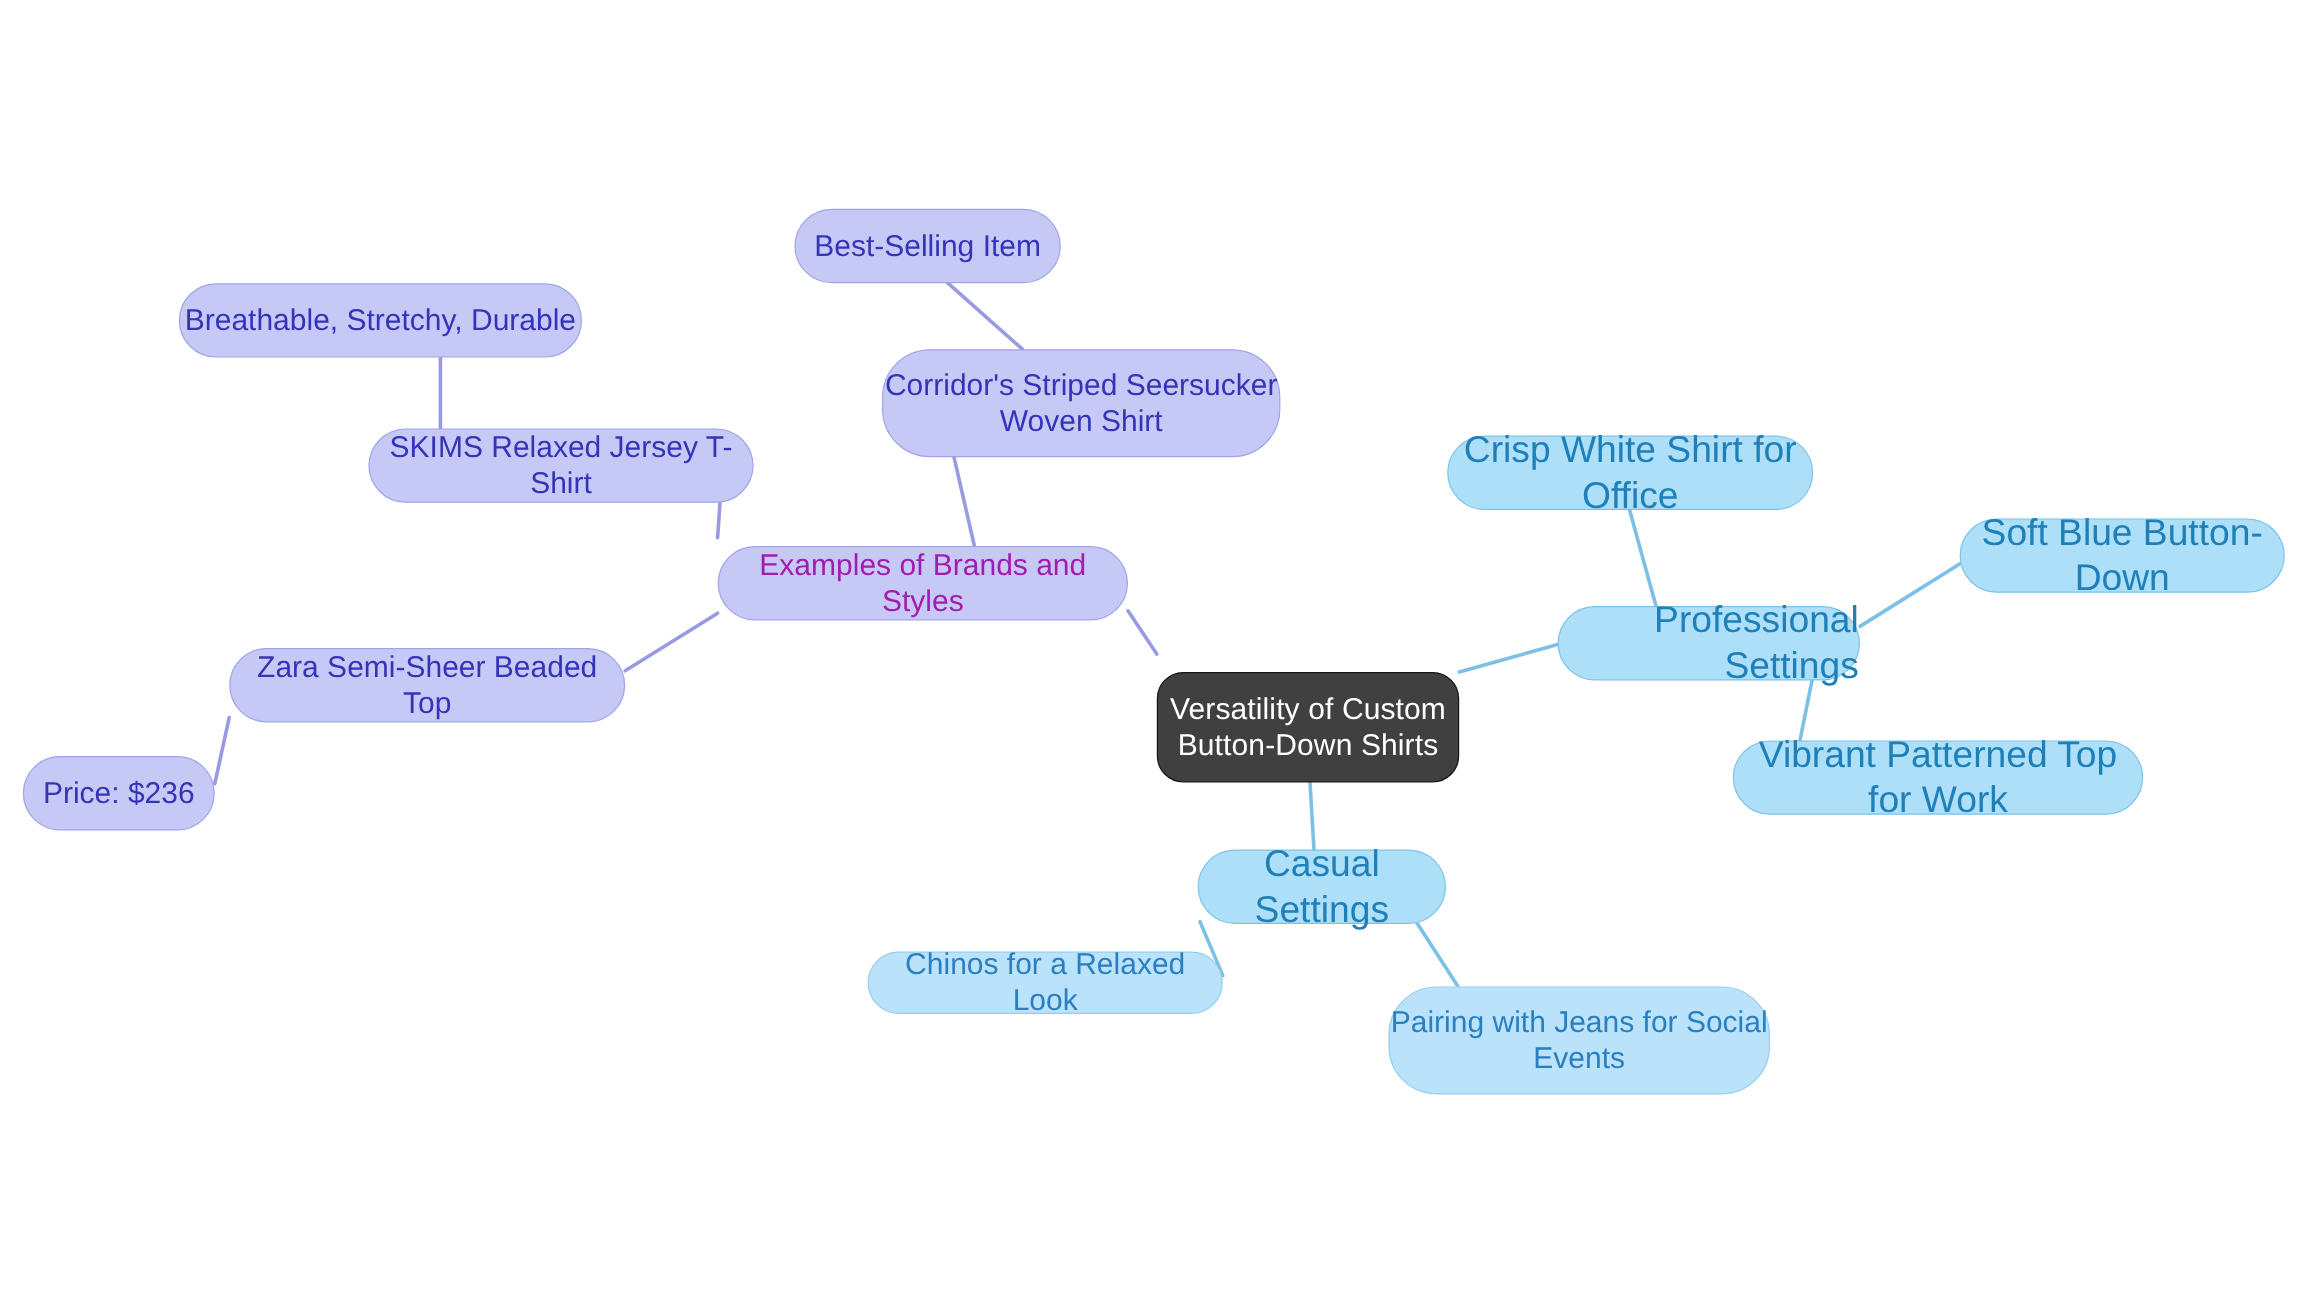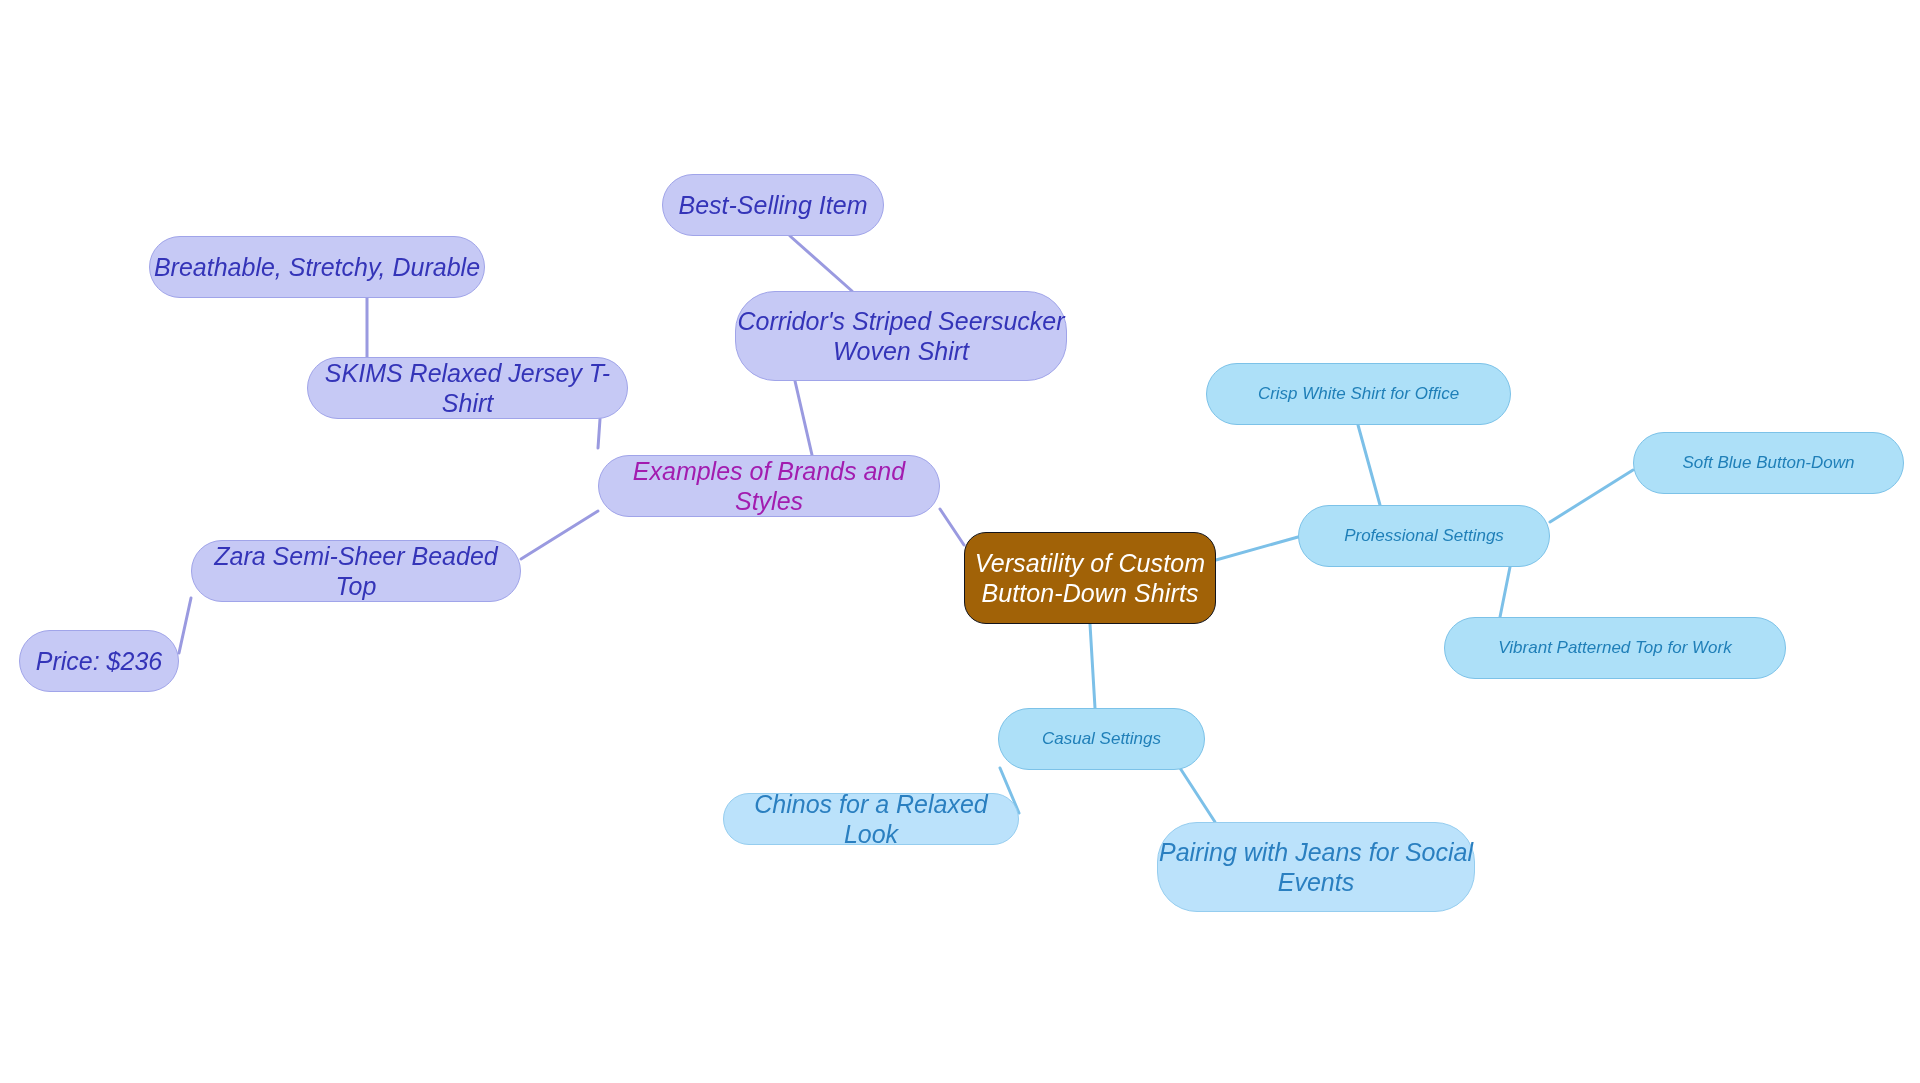--- a/index.html
+++ b/index.html
@@ -30,50 +30,50 @@
     position: absolute;
     box-sizing: border-box;
     display: flex;
     align-items: center;
     justify-content: center;
     text-align: center;
     line-height: 1.22;
     border-style: solid;
     border-width: 1.5px;
     white-space: pre-line;
-    font-style: italic;
   }
   .node-root {
-    background: #a16207;
+    background: #404040;
     border-color: #12141c;
     color: #ffffff;
     border-radius: 22px;
     font-size: 25px;
     letter-spacing: 0.1px;
+    margin-top: 28px;
   }
   .node-purple-branch {
     background: #c6c9f5;
     border-color: #a0a4e9;
     color: #a21caf;
     border-radius: 40px;
     font-size: 25px;
   }
   .node-purple {
     background: #c6c9f5;
     border-color: #a0a4e9;
     color: #3434b8;
     border-radius: 40px;
     font-size: 25px;
   }
   .node-blue-branch {
     background: #ade0f8;
     border-color: #7cc2e8;
     color: #1f7fb8;
     border-radius: 40px;
-    font-size: 17px;
+    font-size: 31px;
   }
   .node-blue {
     background: #bbe2fb;
     border-color: #95cdef;
     color: #2a7fc0;
     border-radius: 40px;
     font-size: 25px;
   }
 </style>
 </head>

